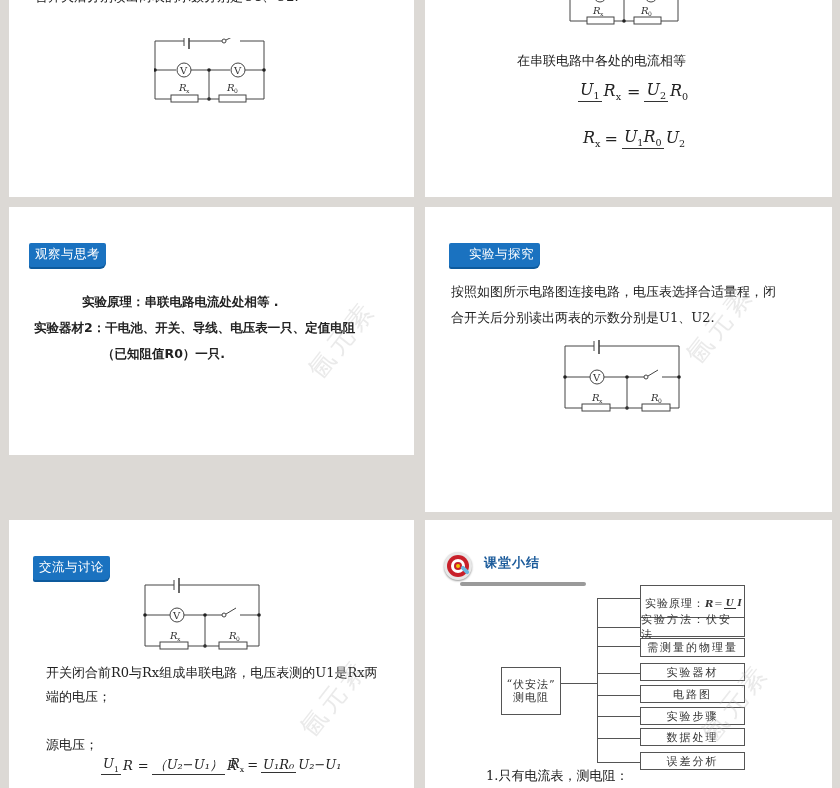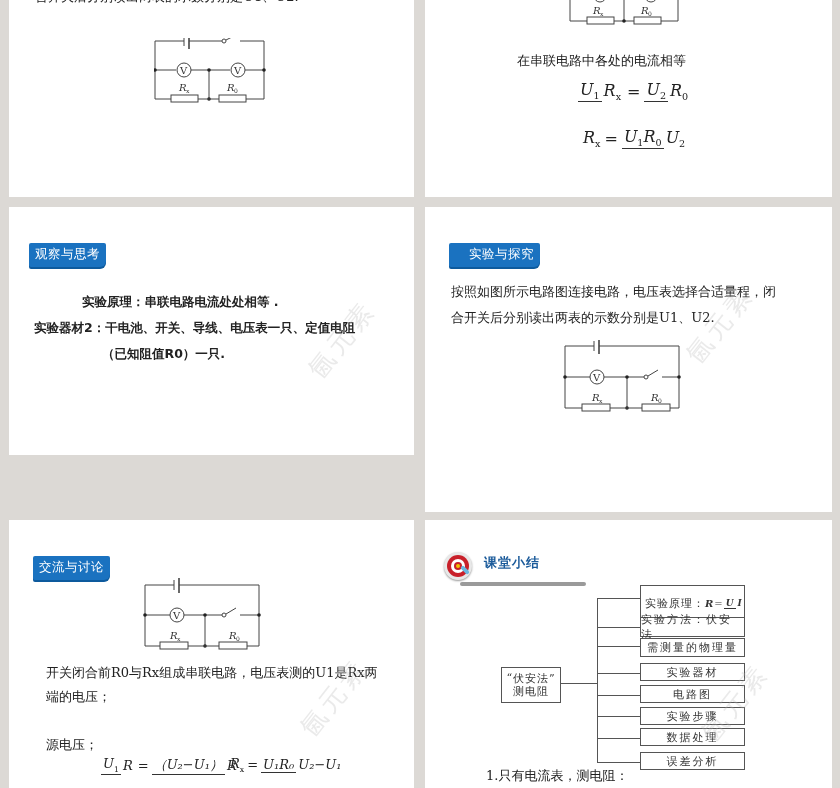--- a/index.html
+++ b/index.html
@@ -243,21 +243,21 @@
   <div style="position:absolute; left:19px; top:32px; width:28px; height:28px; border-radius:50%; background:#e8e8e8; box-shadow:0 1px 2px #999;">
     <div style="position:absolute; left:3px; top:3px; width:22px; height:22px; border-radius:50%; background:#c8202a;"></div>
     <div style="position:absolute; left:7px; top:7px; width:14px; height:14px; border-radius:50%; background:#fff;"></div>
     <div style="position:absolute; left:10px; top:10px; width:8px; height:8px; border-radius:50%; background:#c8202a;"></div>
     <div style="position:absolute; left:12px; top:12px; width:4px; height:4px; border-radius:50%; background:#f2c200;"></div>
     <div style="position:absolute; left:16px; top:16px; width:10px; height:4px; background:#6ab7e0; transform:rotate(45deg); border-radius:2px;"></div>
   </div>
   <div class="sans-bold" style="position:absolute; left:59px; top:34px; font-size:13px; color:#1a5a9a; letter-spacing:1px;">课堂小结</div>
   <div style="position:absolute; left:35px; top:62px; width:126px; height:4px; background:#9a9a9a; border-radius:2px;"></div>
 
-  <div class="mm-box" style="left:76px; top:147px; width:60px; height:36px; flex-direction:column; line-height:13px; letter-spacing:1px;">
+  <div class="mm-box" style="left:76px; top:147px; width:60px; height:48px; flex-direction:column; line-height:13px; letter-spacing:1px;">
     <span>“伏安法”</span>
     <span>测电阻</span>
   </div>
   <div class="mm-line" style="left:136px; top:163px; width:36px; height:1px;"></div>
   <div class="mm-line" style="left:172px; top:78px; width:1px; height:164px;"></div>
 
   <div class="mm-line" style="left:172px; top:78px; width:49px; height:1px;"></div>
   <div class="mm-line" style="left:172px; top:107px; width:49px; height:1px;"></div>
   <div class="mm-line" style="left:172px; top:126px; width:49px; height:1px;"></div>
   <div class="mm-line" style="left:172px; top:153px; width:49px; height:1px;"></div>

